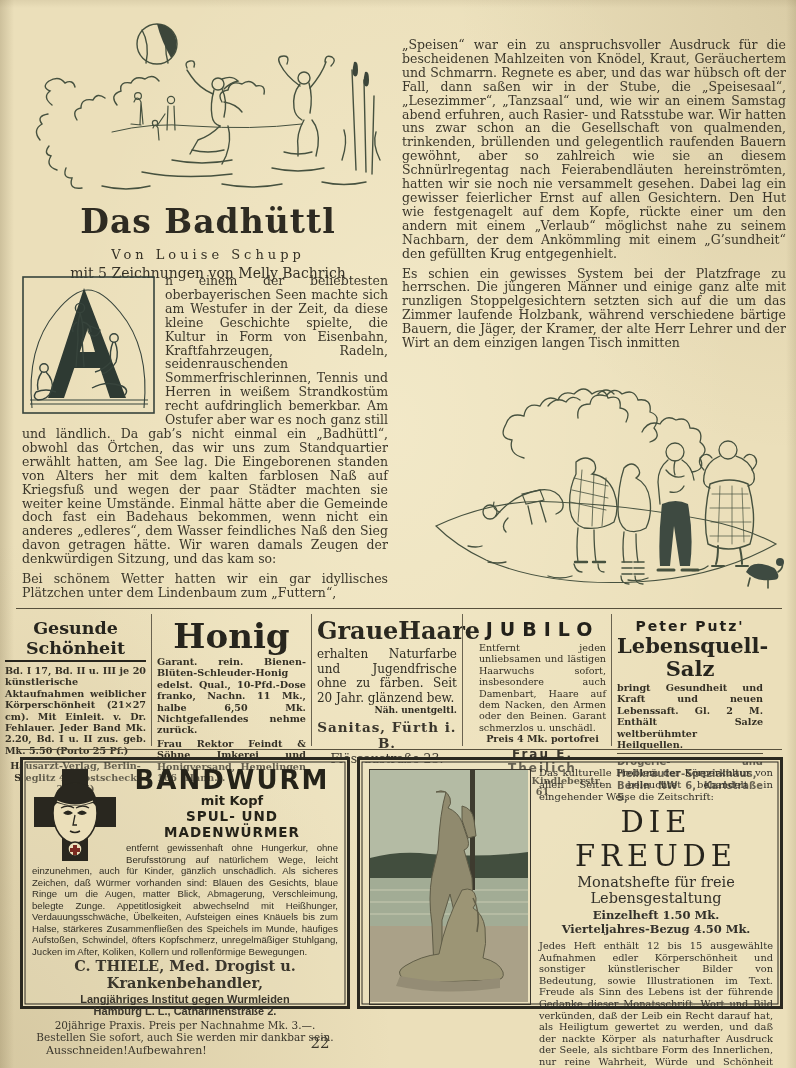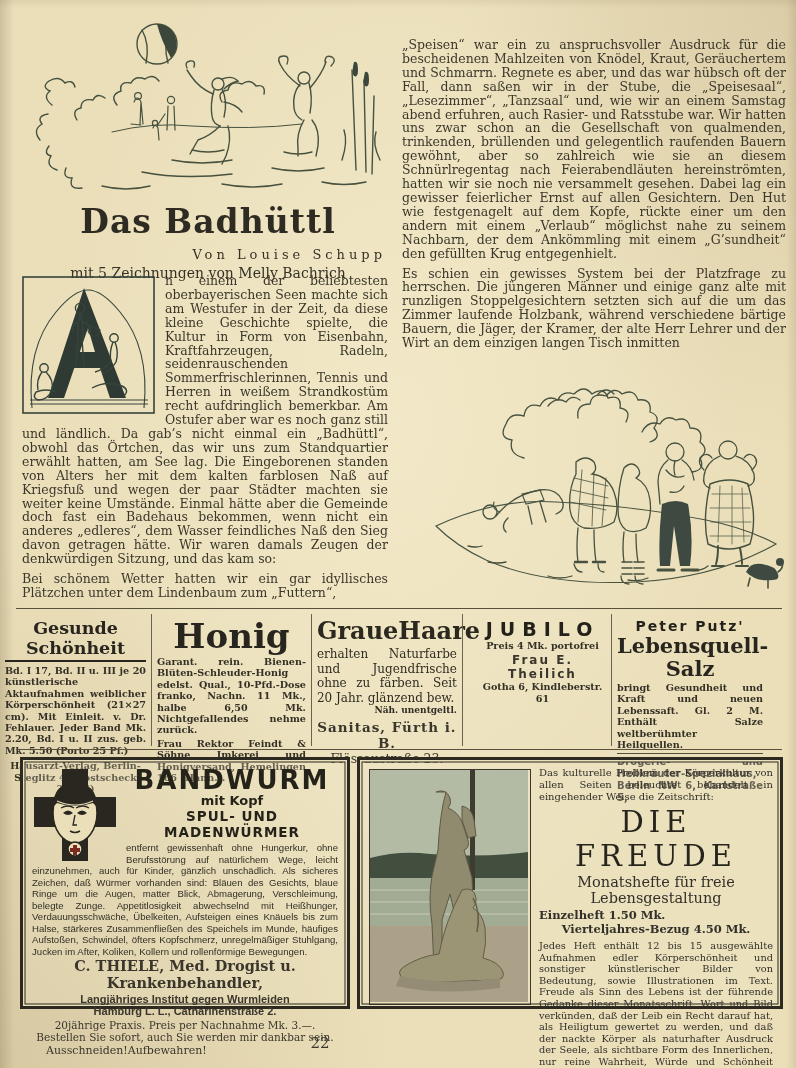--- a/index.html
+++ b/index.html
@@ -15,21 +15,21 @@
       linear-gradient(to right, rgba(100,85,50,0.22) 0, rgba(100,85,50,0) 14px),
       linear-gradient(to left, rgba(100,85,50,0.14) 0, rgba(100,85,50,0) 10px),
       linear-gradient(to bottom, rgba(100,85,50,0.10) 0, rgba(100,85,50,0) 8px);
     color:#3a362c;
     font-family:"DejaVu Serif", serif;
     overflow:hidden;
   }
   .abs{position:absolute;}
   
   .title{font-size:33px;font-weight:bold;text-align:center;letter-spacing:1px;color:#2e2b22;}
-  .byline{font-size:13px;text-align:right;letter-spacing:4px;margin-top:6px;color:#353126;}
+  .byline{font-size:13px;text-align:center;letter-spacing:4px;margin-top:6px;color:#353126;}
   .byline2{font-size:14px;text-align:center;margin-top:3px;color:#353126;}
   .bodytext{font-size:12.5px;line-height:13.9px;text-align:justify;color:#3b372b;}
   .bodytext p{margin:0 0 6px 0;}
   .dropcap-box{float:left;width:133px;height:138px;margin:2px 10px 4px 0;}
   
   .hrule{background:#57503c;height:1px;}
   .vrule{background:#6a6350;width:1px;}
   
   .adrow{display:flex;align-items:stretch;}
   .adcol{padding:4px 5px 0 5px;box-sizing:border-box;}
@@ -197,20 +197,21 @@
       <div style="font-size:24px;font-weight:bold;text-align:center;color:#2a281f;line-height:26px;">GraueHaare</div>
       <div style="font-size:12px;line-height:14.5px;text-align:justify;color:#2f2c23;margin-top:3px;">erhalten Naturfarbe und Jugendfrische ohne zu färben. Seit 20 Jahr. glänzend bew.</div>
       <div style="font-size:9px;text-align:right;color:#2f2c23;font-weight:bold;">Näh. unentgeltl.</div>
       <div style="font-size:13.5px;font-weight:bold;text-align:center;letter-spacing:1px;margin-top:4px;">Sanitas, Fürth i. B.</div>
       <div style="font-size:12.5px;text-align:center;">Flössaustraße 23.</div>
     </div>
     <div class="vrule"></div>
 
     <div class="adcol" style="width:138px;margin-left:11px;">
       <div style="font-family:'DejaVu Sans',sans-serif;font-size:19px;font-weight:bold;text-align:center;letter-spacing:7px;color:#23211a;">JUBILO</div>
+      <div class="ad-small" style="margin-top:2px;">Entfernt jeden unliebsamen und lästigen Haarwuchs sofort, insbesondere auch Damenbart, Haare auf dem Nacken, den Armen oder den Beinen. Garant schmerzlos u. unschädl.</div>
       <div class="ad-small-c b">Preis 4 Mk. portofrei</div>
       <div style="font-family:'DejaVu Sans',sans-serif;font-size:12px;font-weight:bold;letter-spacing:2px;text-align:center;margin-top:2px;">Frau E. Theilich</div>
       <div class="ad-small-c b">Gotha 6, Kindleberstr. 61</div>
     </div>
     <div class="vrule"></div>
 
     <div class="adcol" style="width:156px;">
       <div style="font-family:'DejaVu Sans',sans-serif;font-size:14px;font-weight:bold;text-align:center;letter-spacing:2px;color:#23211a;">Peter Putz'</div>
       <div class="ad-head-fraktur" style="font-size:21px;line-height:23px;">Lebensquell-Salz</div>
       <div class="ad-small b" style="margin-top:2px;">bringt Gesundheit und Kraft und neuen Lebenssaft. Gl. 2 M. Enthält Salze weltberühmter Heilquellen.</div>
@@ -267,21 +268,21 @@
         <path d="M92 120 q12 -4 14 8 q1 6 -3 10 q10 6 12 20 q2 16 -2 30 q16 4 20 14 q2 8 -8 8 l-56 2 q-24 2 -36 -4 q-8 -6 2 -12 q16 -10 34 -12 q6 -32 23 -64z" fill="#a29a78" stroke="#625d47" stroke-width="1"></path>
         <path d="M103 128 q8 14 4 34" stroke="#625d47" stroke-width="1.5" fill="none"></path>
         <path d="M30 206 q50 10 100 2 l0 10 q-60 8 -104 -2z" fill="#9a9078"></path>
         <rect width="158" height="232" fill="#5e6a55" opacity="0.08"></rect>
       </svg>
     </div>
     <div style="margin-left:172px;" class="fr-txt">
       <div style="font-size:10px;line-height:12px;text-align:justify;">Das kulturelle Problem der Körperkultur von allen Seiten beleuchtet behandelt in eingehender Weise die Zeitschrift:</div>
       <div style="font-size:29px;letter-spacing:5px;text-align:center;color:#26241c;margin-top:2px;">DIE FREUDE</div>
       <div style="font-size:14.5px;text-align:center;margin-top:1px;">Monatshefte für freie Lebensgestaltung</div>
-      <div style="font-size:11.5px;font-weight:bold;margin-top:2px;">Einzelheft 1.50 Mk.</div>
+      <div style="font-size:11.5px;font-weight:bold;text-align:center;margin-top:2px;">Einzelheft 1.50 Mk.</div>
       <div style="font-size:11.5px;font-weight:bold;text-align:center;">Vierteljahres-Bezug 4.50 Mk.</div>
       <div style="font-size:9.8px;line-height:11.6px;text-align:justify;margin-top:4px;">Jedes Heft enthält 12 bis 15 ausgewählte Aufnahmen edler Körperschönheit und sonstiger künstlerischer Bilder von Bedeutung, sowie Illustrationen im Text. Freude als Sinn des Lebens ist der führende Gedanke dieser Monatsschrift. Wort und Bild verkünden, daß der Leib ein Recht darauf hat, als Heiligtum gewertet zu werden, und daß der nackte Körper als naturhafter Ausdruck der Seele, als sichtbare Form des Innerlichen, nur reine Wahrheit, Würde und Schönheit bedeutet.</div>
 
     </div>
   </div>
 
   <div class="abs pagenum" style="left:0;top:1034px;width:640px;">22</div>
 
 </div>
 

